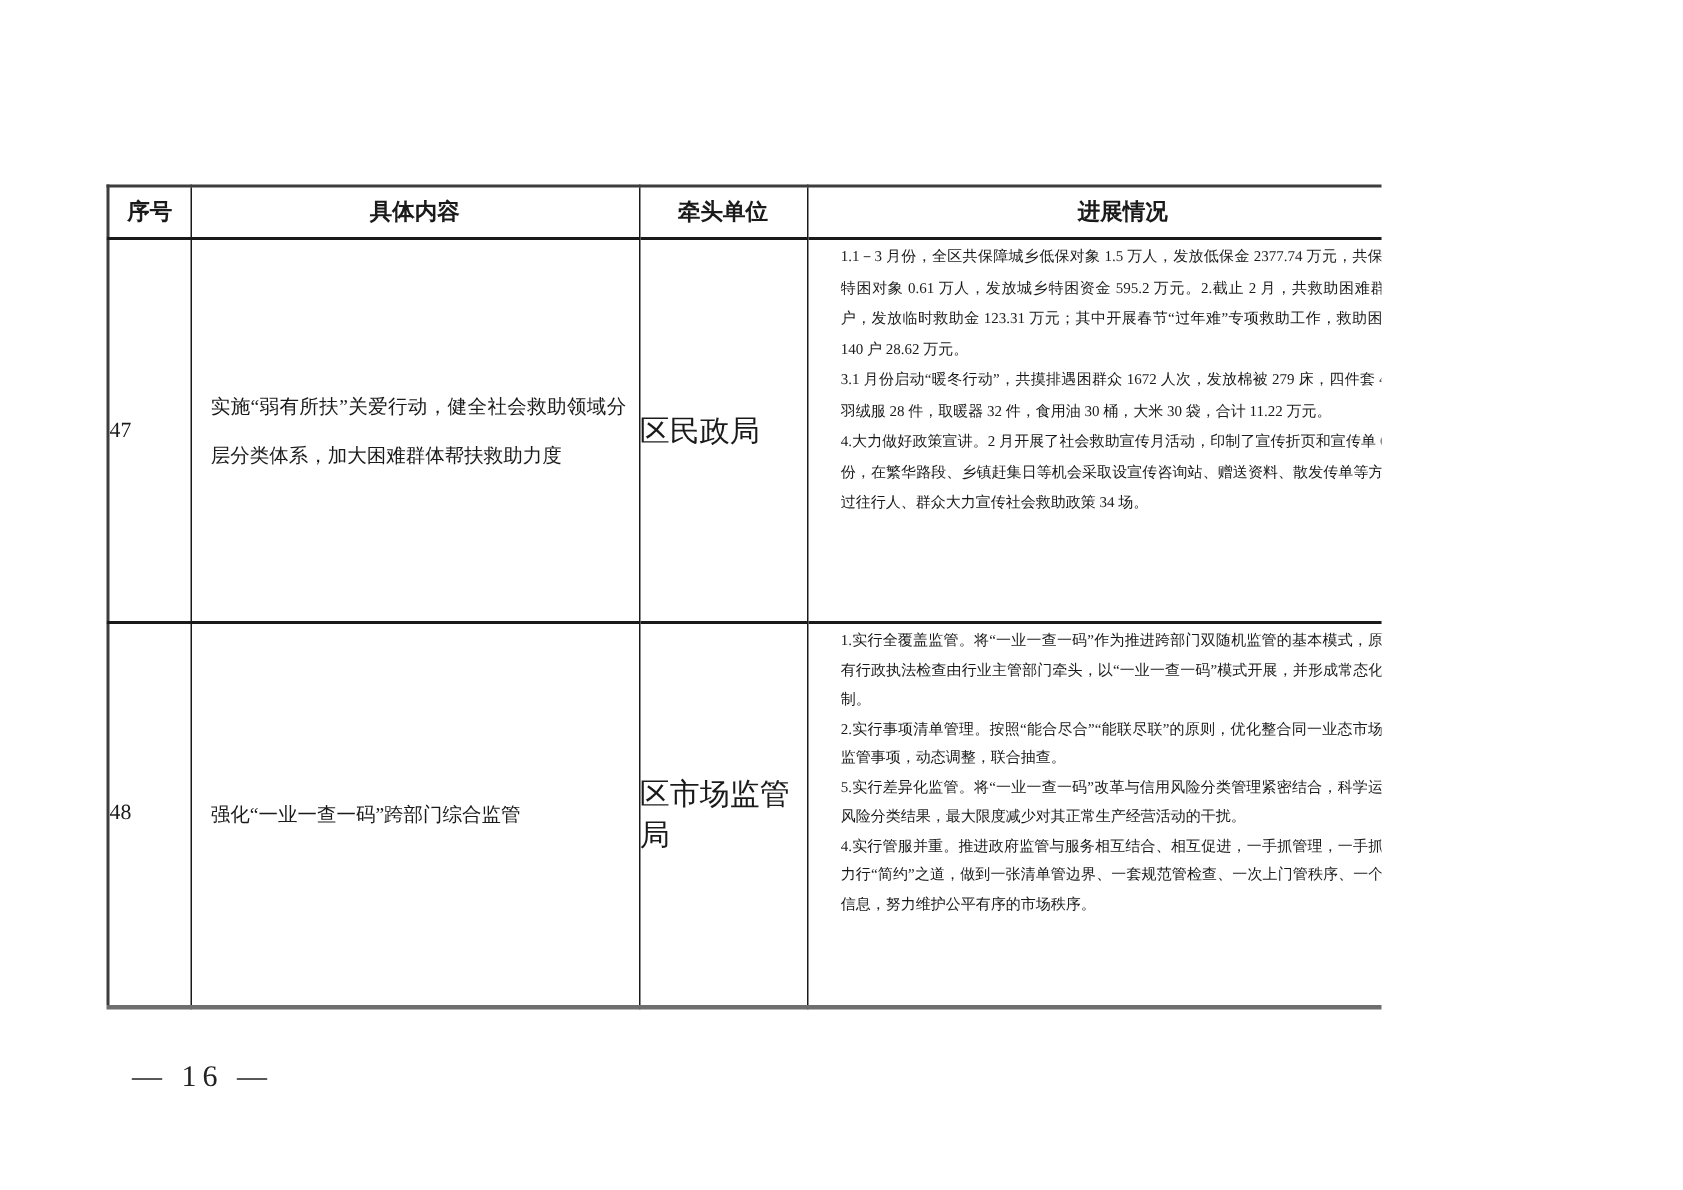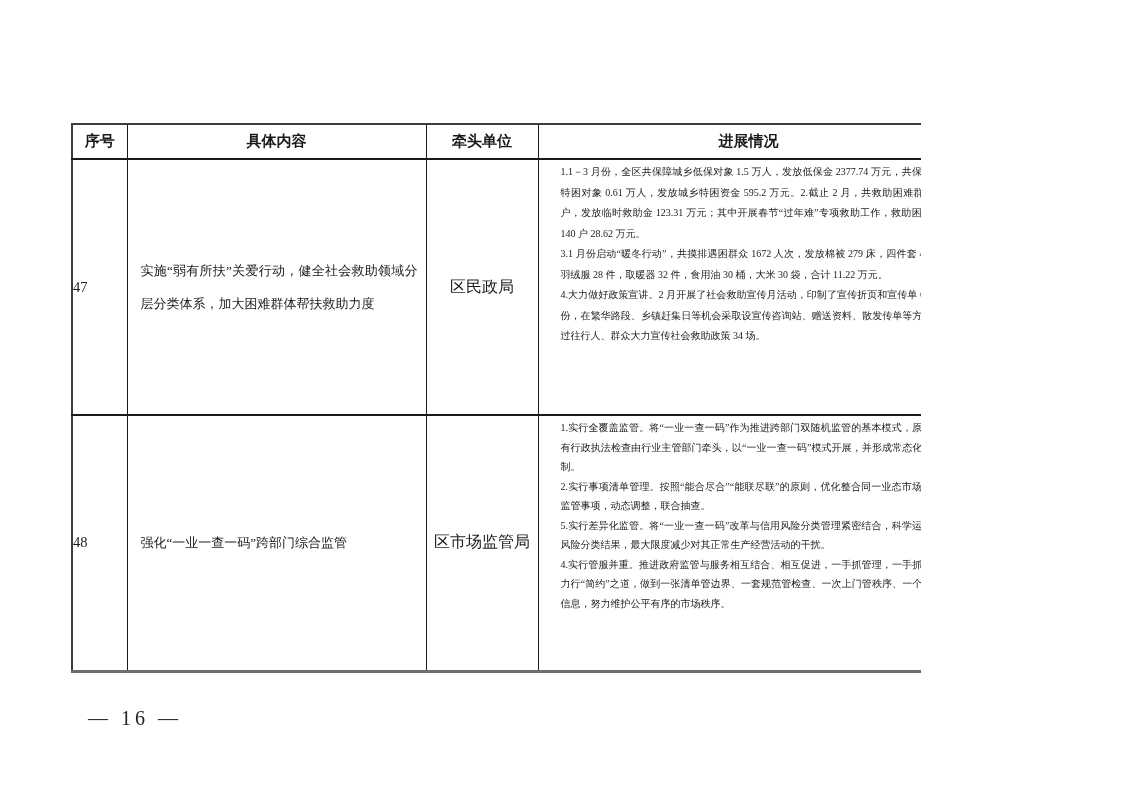--- a/index.html
+++ b/index.html
@@ -48,22 +48,22 @@
     font-family: "Liberation Serif", "DejaVu Serif", serif;
   }
   td.cell-content {
     font-size: 13px;
     vertical-align: middle;
     padding: 6px 8px 6px 13px;
     line-height: 33px;
     text-align: justify;
   }
   td.cell-unit {
-    font-size: 16px;
-    text-align: center;
+    font-size: 20px;
+    text-align: left;
     vertical-align: middle;
   }
   td.cell-progress {
     font-size: 10px;
     vertical-align: top;
     padding: 2px 6px 2px 22px;
     line-height: 20.5px;
   }
   td.cell-progress.tight { line-height: 19.5px; }
   td.cell-progress .para {

